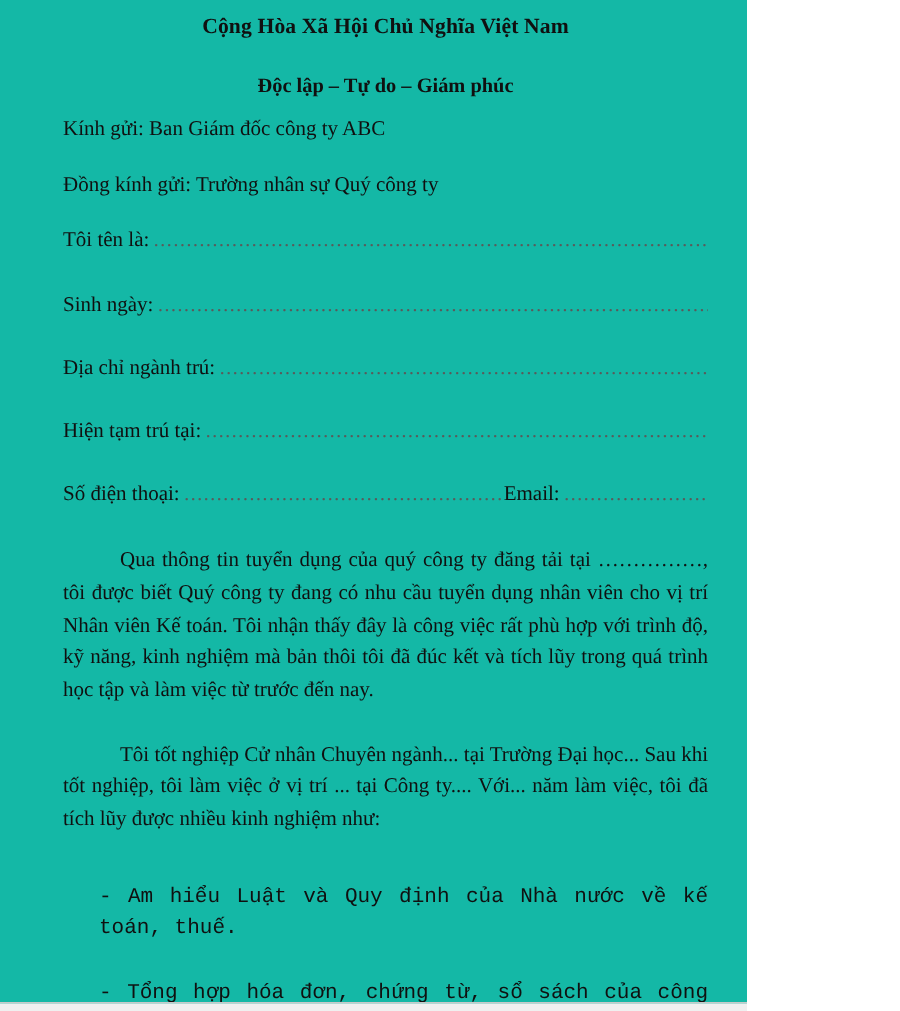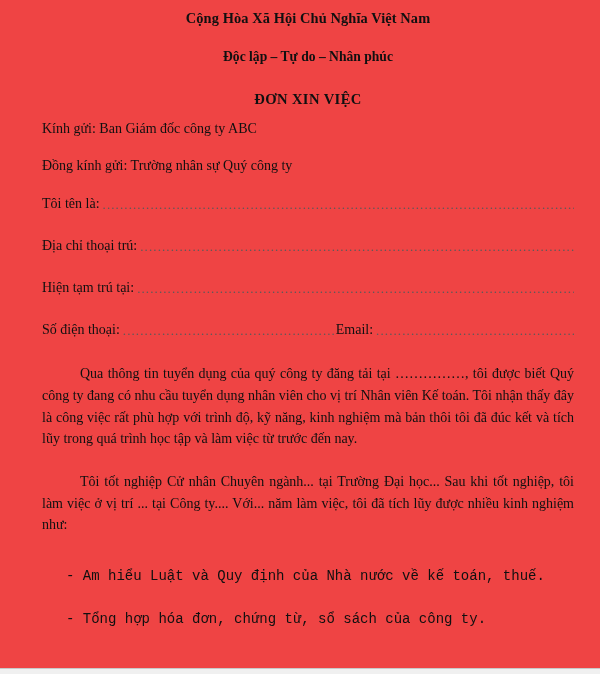--- a/index.html
+++ b/index.html
@@ -8,24 +8,24 @@
     padding: 0;
     background: #ffffff;
   }
   body {
     font-family: "Liberation Serif", "DejaVu Serif", serif;
     color: #101010;
     -webkit-font-smoothing: antialiased;
   }
   #page {
     position: relative;
-    width: 600px;
+    width: 498px;
     height: 674px;
     box-sizing: border-box;
-    background: #ef4444;
+    background: #14b8a6;
     overflow: hidden;
   }
   
   #page-bottom-rule {
     position: absolute;
     left: 0;
     right: 0;
     top: 668px;
     height: 1px;
     background: #c9c9c9;
@@ -77,21 +77,21 @@
     line-height: 1.3;
     margin-bottom: 19px;
   }
 
   
   .form-block {
     margin-top: 17px;
   }
   .form-row {
     display: flex;
-    align-items: center;
+    align-items: flex-start;
     font-size: 14px;
     line-height: 1.3;
     margin-bottom: 24px;
     white-space: nowrap;
   }
   .form-label {
     flex: 0 0 auto;
   }
   .leader {
     flex: 1 1 auto;
@@ -153,39 +153,42 @@
 </style>
 </head>
 <body>
 
 <div id="page">
 
   <div id="content">
 
     <div class="doc-head">
       <div class="nation-line">Cộng Hòa Xã Hội Chủ Nghĩa Việt Nam</div>
-      <div class="motto-line">Độc lập – Tự do – Nhân phúc</div>
-      <div class="doc-title">ĐƠN XIN VIỆC</div>
+      <div class="motto-line">Độc lập – Tự do – Giám phúc</div>
     </div>
 
     <div class="addressee-block">
       <div class="addressee">Kính gửi: Ban Giám đốc công ty ABC</div>
       <div class="addressee">Đồng kính gửi: Trường nhân sự Quý công ty</div>
     </div>
 
     <div class="form-block">
 
       <div class="form-row">
         <span class="form-label">Tôi tên là:</span>
         <span class="leader tail"></span>
       </div>
 
-
-      <div class="form-row">
-        <span class="form-label">Địa chỉ thoại trú:</span>
+      <div class="form-row">
+        <span class="form-label">Sinh ngày:</span>
+        <span class="leader tail"></span>
+      </div>
+
+      <div class="form-row">
+        <span class="form-label">Địa chỉ ngành trú:</span>
         <span class="leader tail"></span>
       </div>
 
       <div class="form-row">
         <span class="form-label">Hiện tạm trú tại:</span>
         <span class="leader tail"></span>
       </div>
 
       <div class="form-row">
         <span class="form-label">Số điện thoại:</span>

